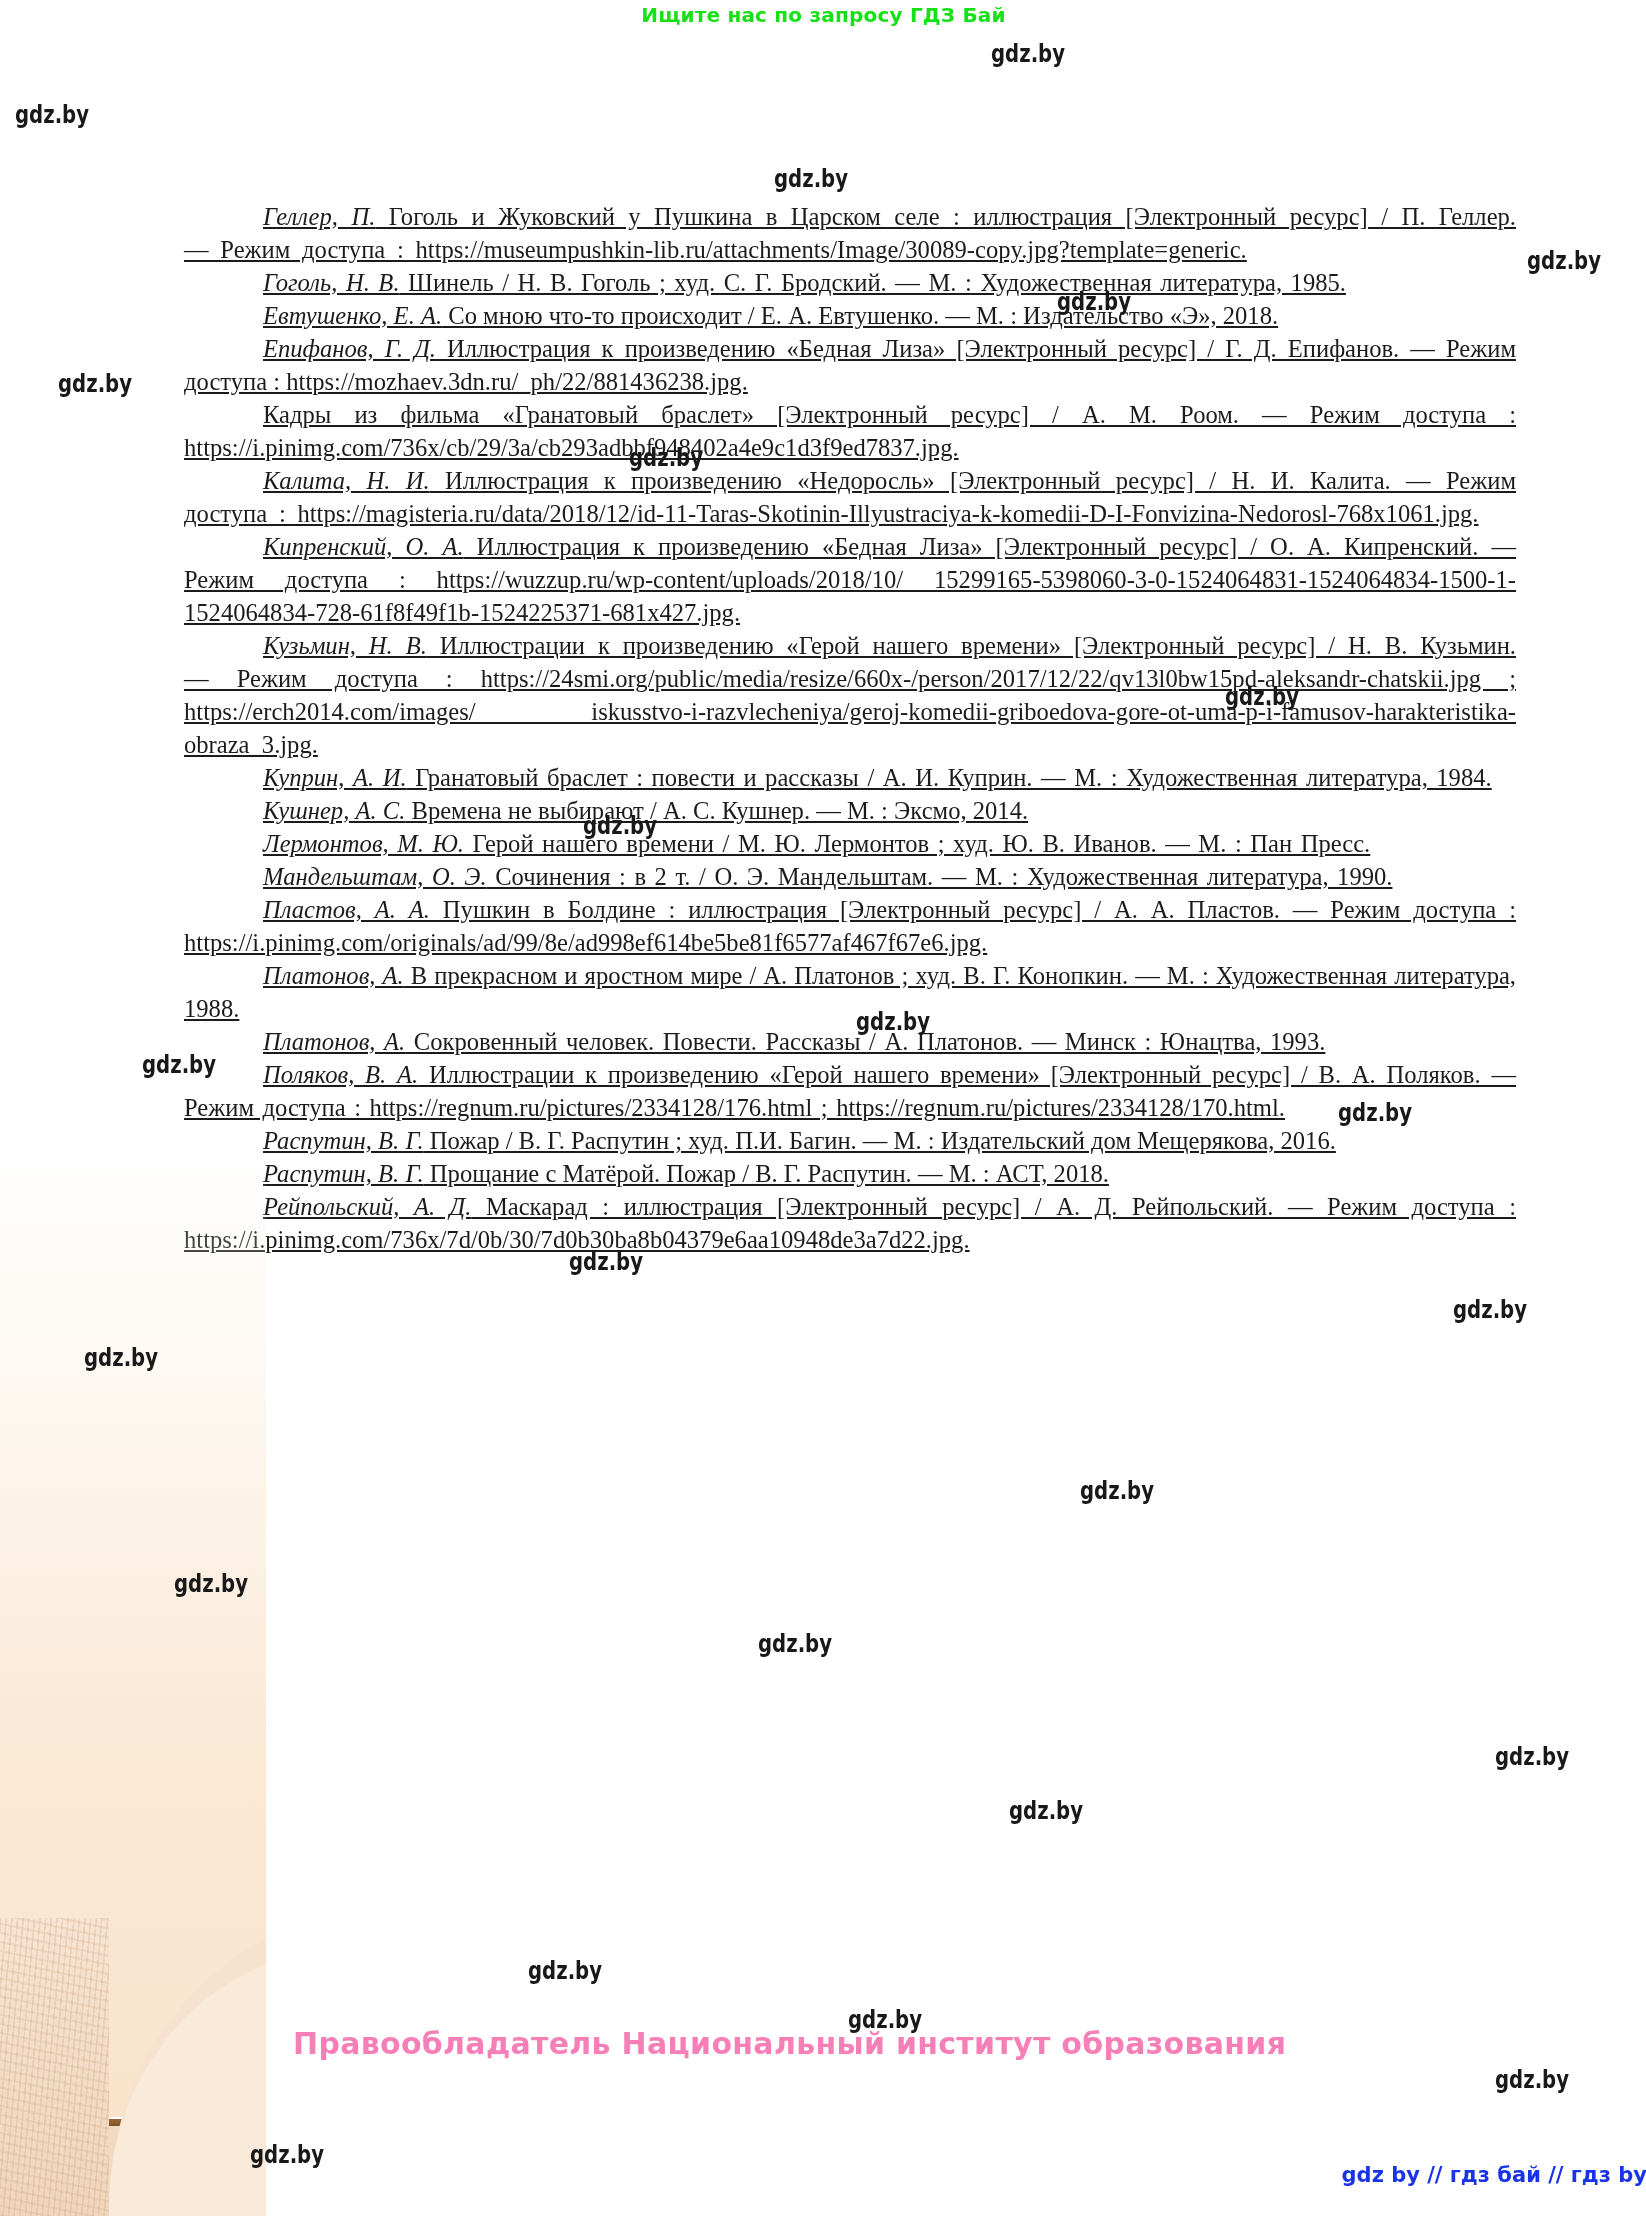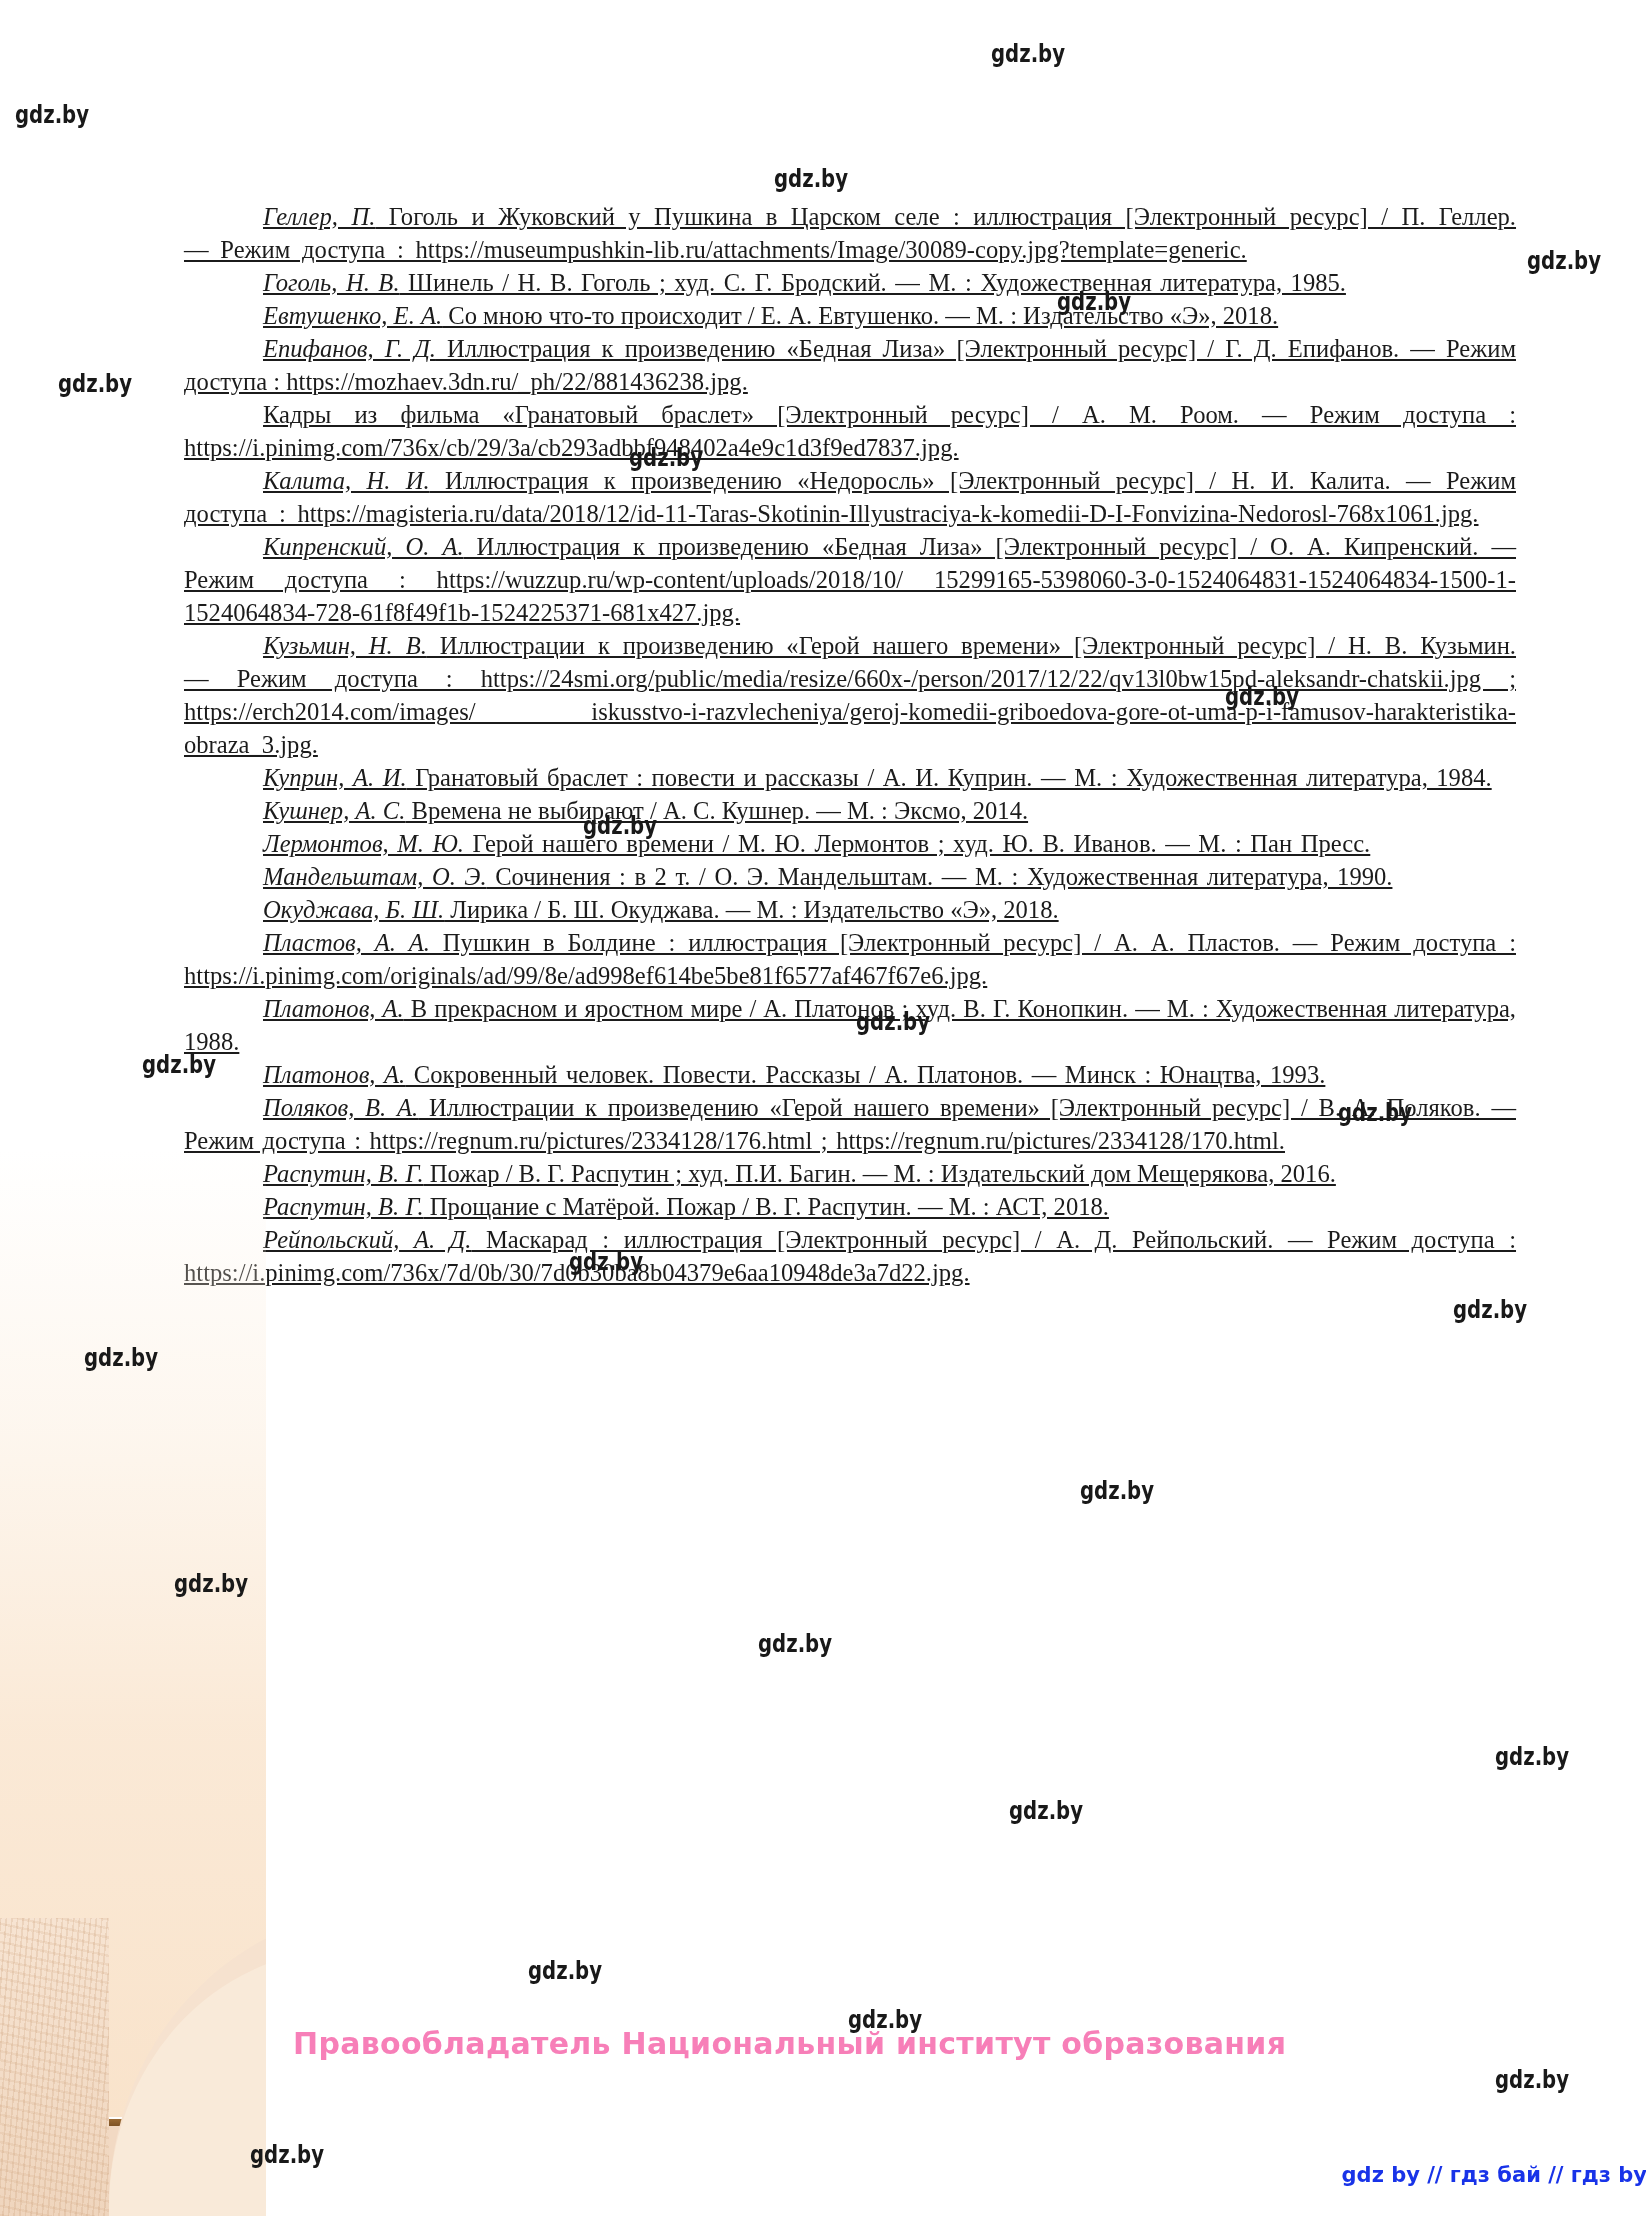--- a/index.html
+++ b/index.html
@@ -177,35 +177,35 @@
     color: #1833e8;
     white-space: nowrap;
   }
   .footlinks .sep { color: #1833e8; }
 </style>
 </head>
 <body>
 
 <div id="page">
 
+  <div class="promo">Ищите нас по запросу ГДЗ Бай</div>
 
   <div class="column" id="bib-column">
       <p class="entry vloose"><span class="au">Геллер, П.</span><span> Гоголь и Жуковский у Пушкина в Царском селе : иллюстрация [Электронный ресурс] / П. Геллер. — Режим доступа : https://museumpushkin-lib.ru/attachments/Image/30089-copy.jpg?template=generic.</span></p>
       <p class="entry loose"><span class="au">Гоголь, Н. В.</span><span> Шинель / Н. В. Гоголь ; худ. С. Г. Бродский. — М. : Художественная литература, 1985.</span></p>
       <p class="entry"><span class="au">Евтушенко, Е. А.</span><span> Со мною что-то происходит / Е. А. Евтушенко. — М. : Издательство «Э», 2018.</span></p>
       <p class="entry"><span class="au">Епифанов, Г. Д.</span><span> Иллюстрация к произведению «Бедная Лиза» [Электронный ресурс] / Г. Д. Епифанов. — Режим доступа : https://mozhaev.3dn.ru/_ph/22/881436238.jpg.</span></p>
       <p class="entry"><span>Кадры из фильма «Гранатовый браслет» [Электронный ресурс] / А. М. Роом. — Режим доступа : https://i.pinimg.com/736x/cb/29/3a/cb293adbbf948402a4e9c1d3f9ed7837.jpg.</span></p>
       <p class="entry vloose"><span class="au">Калита, Н. И.</span><span> Иллюстрация к произведению «Недоросль» [Электронный ресурс] / Н. И. Калита. — Режим доступа : https://magisteria.ru/data/2018/12/id-11-Taras-Skotinin-Illyustraciya-k-komedii-D-I-Fonvizina-Nedorosl-768x1061.jpg.</span></p>
       <p class="entry vloose"><span class="au">Кипренский, О. А.</span><span> Иллюстрация к произведению «Бедная Лиза» [Электронный ресурс] / О. А. Кипренский. — Режим доступа : https://wuzzup.ru/wp-content/uploads/2018/10/ 15299165-5398060-3-0-1524064831-1524064834-1500-1-1524064834-728-61f8f49f1b-1524225371-681x427.jpg.</span></p>
       <p class="entry vloose"><span class="au">Кузьмин, Н. В.</span><span> Иллюстрации к произведению «Герой нашего времени» [Электронный ресурс] / Н. В. Кузьмин. — Режим доступа : https://24smi.org/public/media/resize/660x-/person/2017/12/22/qv13l0bw15pd-aleksandr-chatskii.jpg ; https://erch2014.com/images/ iskusstvo-i-razvlecheniya/geroj-komedii-griboedova-gore-ot-uma-p-i-famusov-harakteristika-obraza_3.jpg.</span></p>
       <p class="entry loose"><span class="au">Куприн, А. И.</span><span> Гранатовый браслет : повести и рассказы / А. И. Куприн. — М. : Художественная литература, 1984.</span></p>
       <p class="entry"><span class="au">Кушнер, А. С.</span><span> Времена не выбирают / А. С. Кушнер. — М. : Эксмо, 2014.</span></p>
       <p class="entry loose"><span class="au">Лермонтов, М. Ю.</span><span> Герой нашего времени / М. Ю. Лермонтов ; худ. Ю. В. Иванов. — М. : Пан Пресс.</span></p>
       <p class="entry loose"><span class="au">Мандельштам, О. Э.</span><span> Сочинения : в 2 т. / О. Э. Мандельштам. — М. : Художественная литература, 1990.</span></p>
-      <p class="entry"><span class="au">Окуджава, Б. Ш.</span><span> Лирика / Б. Ш. Окуджава. — М. : Издательство «Э», 2018.</span></p>
       <p class="entry"><span class="au">Пластов, А. А.</span><span> Пушкин в Болдине : иллюстрация [Электронный ресурс] / А. А. Пластов. — Режим доступа : https://i.pinimg.com/originals/ad/99/8e/ad998ef614be5be81f6577af467f67e6.jpg.</span></p>
       <p class="entry"><span class="au">Платонов, А.</span><span> В прекрасном и яростном мире / А. Платонов ; худ. В. Г. Конопкин. — М. : Художественная литература, 1988.</span></p>
       <p class="entry loose"><span class="au">Платонов, А.</span><span> Сокровенный человек. Повести. Рассказы / А. Платонов. — Минск : Юнацтва, 1993.</span></p>
       <p class="entry loose"><span class="au">Поляков, В. А.</span><span> Иллюстрации к произведению «Герой нашего времени» [Электронный ресурс] / В. А. Поляков. — Режим доступа : https://regnum.ru/pictures/2334128/176.html ; https://regnum.ru/pictures/2334128/170.html.</span></p>
       <p class="entry"><span class="au">Распутин, В. Г.</span><span> Пожар / В. Г. Распутин ; худ. П.И. Багин. — М. : Издательский дом Мещерякова, 2016.</span></p>
       <p class="entry"><span class="au">Распутин, В. Г.</span><span> Прощание с Матёрой. Пожар / В. Г. Распутин. — М. : АСТ, 2018.</span></p>
       <p class="entry"><span class="au">Рейпольский, А. Д.</span><span> Маскарад : иллюстрация [Электронный ресурс] / А. Д. Рейпольский. — Режим доступа : https://i.pinimg.com/736x/7d/0b/30/7d0b30ba8b04379e6aa10948de3a7d22.jpg.</span></p>
     </div>
 
   <div class="pageno">300</div>

